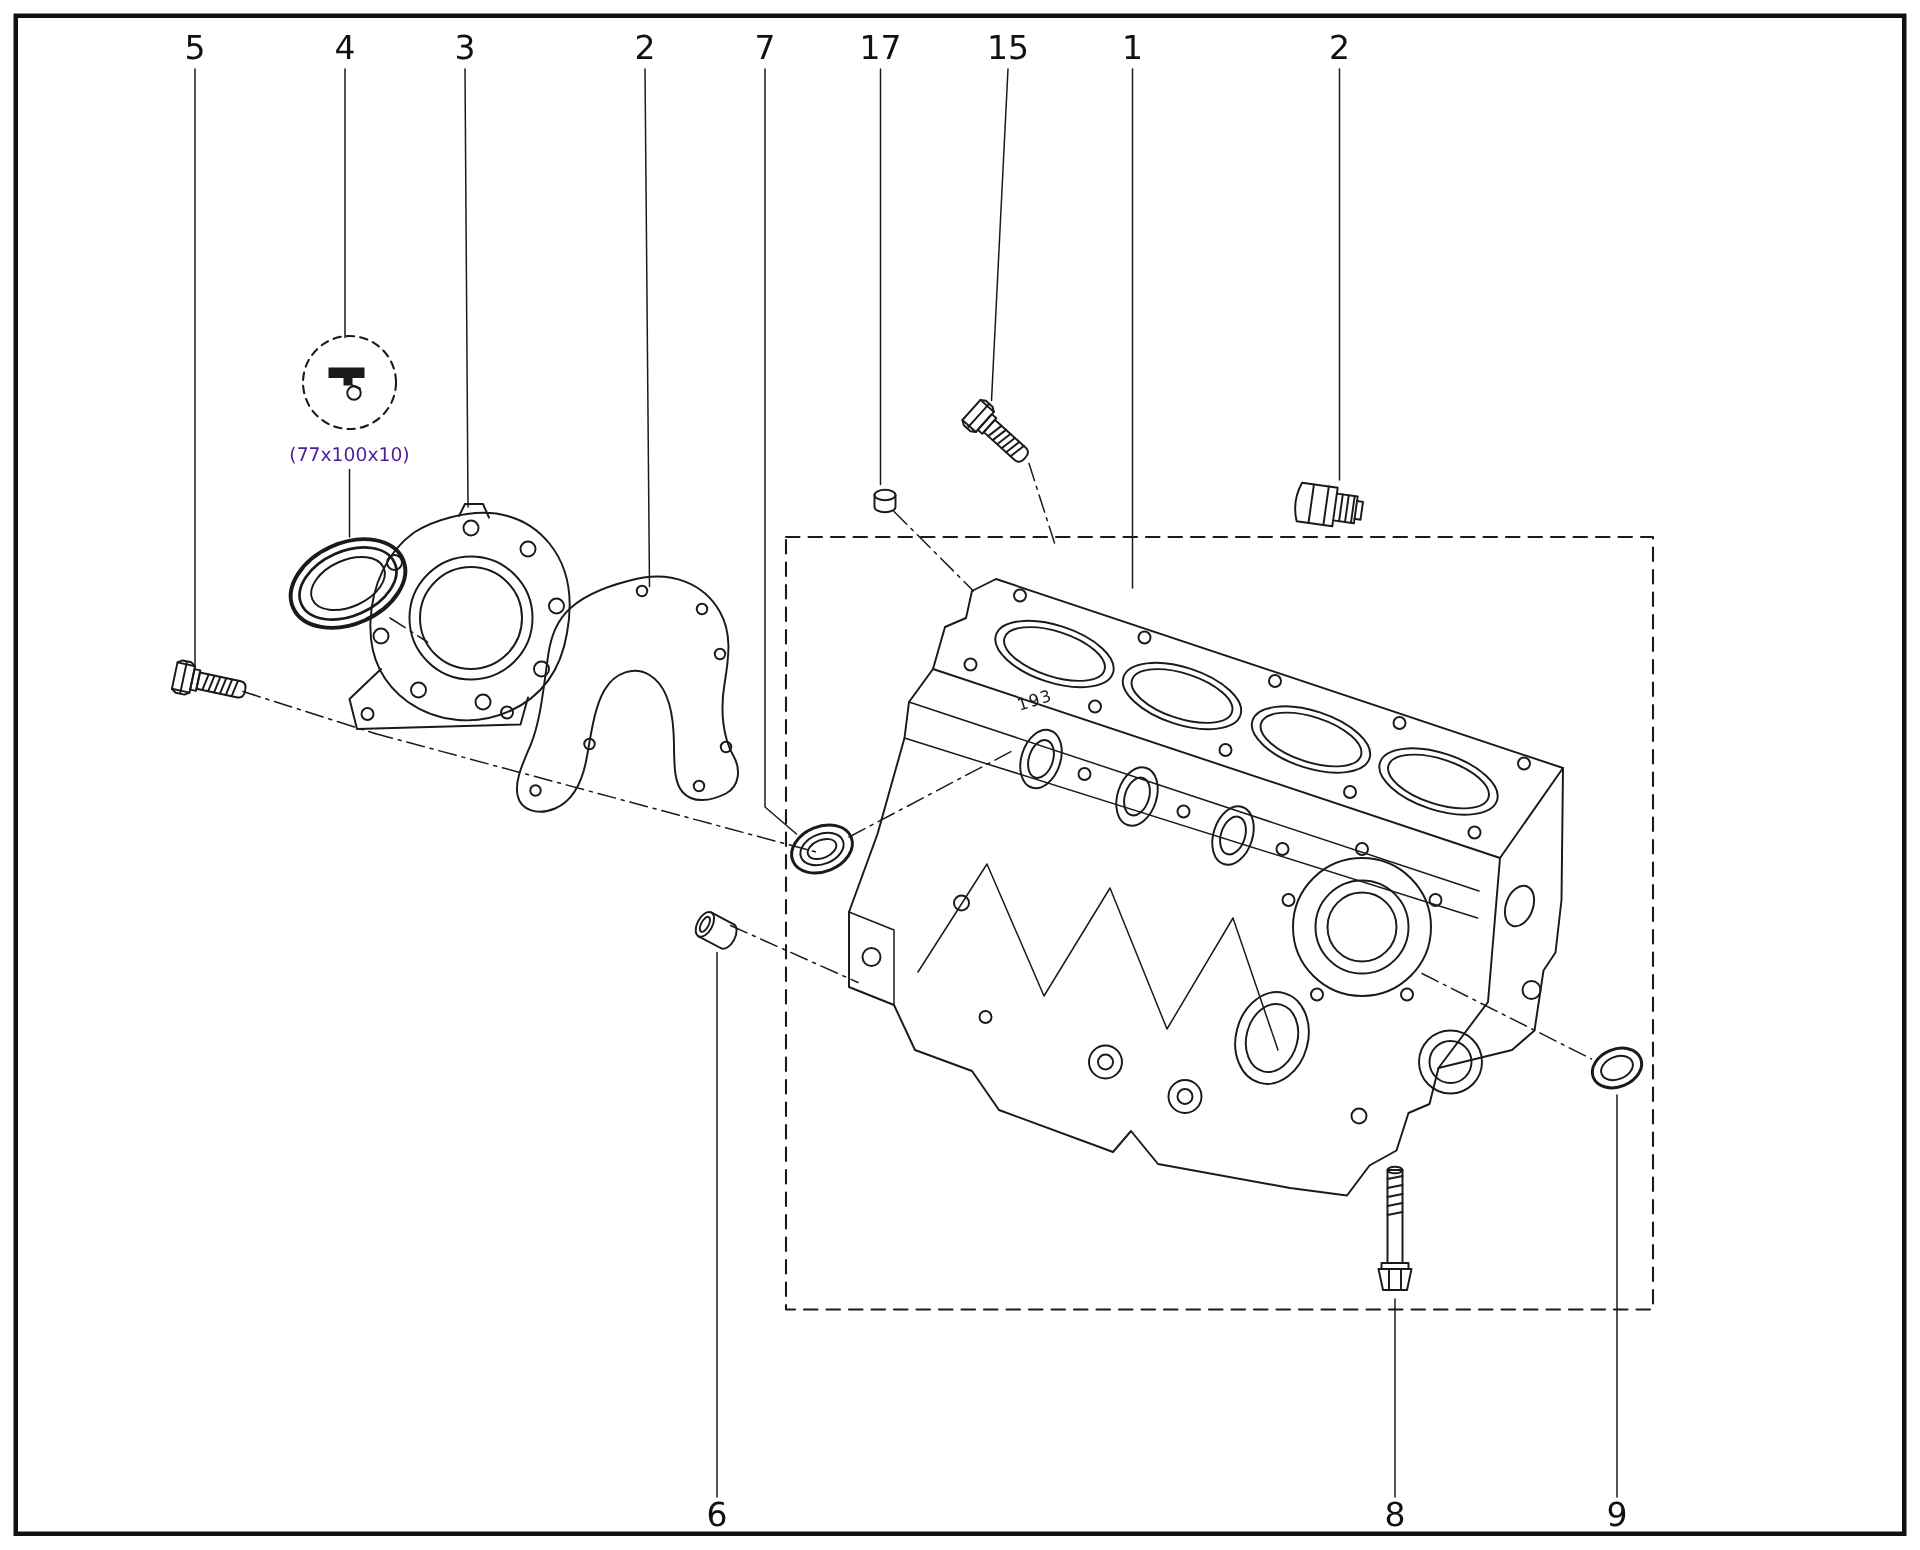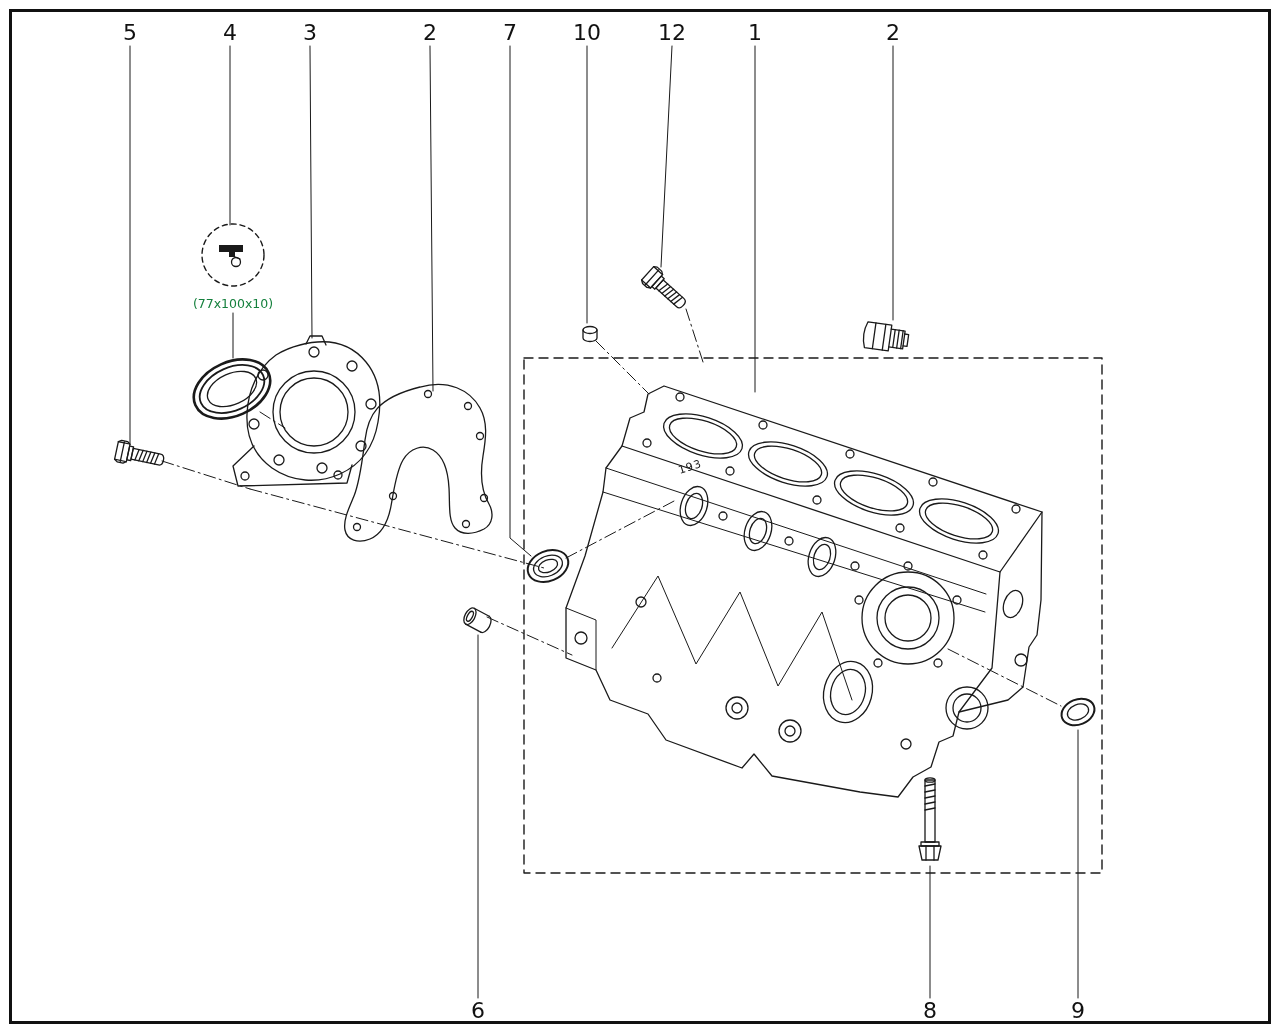--- a/index.html
+++ b/index.html
@@ -12,21 +12,21 @@
     position:absolute;left:9px;top:9px;right:9px;bottom:9px;
     border:3px solid #111;pointer-events:none;
   }
   svg.art{position:absolute;left:0;top:0;}
   .callout{
     position:absolute;transform:translate(-50%,-50%);
     font-size:22px;line-height:1;color:#111;white-space:nowrap;
   }
   .dim-label{
     position:absolute;left:233px;top:303px;transform:translate(-50%,-50%);
-    font-size:12.5px;color:#15803d;white-space:nowrap;
+    font-size:12.5px;color:#4c1d95;white-space:nowrap;
   }
   .block-marking{
     position:absolute;left:690px;top:467px;
     transform:translate(-50%,-50%) rotate(-18deg);
     font-size:11px;color:#1a1a1a;white-space:nowrap;letter-spacing:1px;
   }
 </style>
 </head>
 <body>
 
@@ -259,22 +259,22 @@
       </g>
 
     </g>
   </svg>
 
   <div class="callout" style="left:130px;top:33px">5</div>
   <div class="callout" style="left:230px;top:33px">4</div>
   <div class="callout" style="left:310px;top:33px">3</div>
   <div class="callout" style="left:430px;top:33px">2</div>
   <div class="callout" style="left:510px;top:33px">7</div>
-  <div class="callout" style="left:587px;top:33px">10</div>
-  <div class="callout" style="left:672px;top:33px">12</div>
+  <div class="callout" style="left:587px;top:33px">17</div>
+  <div class="callout" style="left:672px;top:33px">15</div>
   <div class="callout" style="left:755px;top:33px">1</div>
   <div class="callout" style="left:893px;top:33px">2</div>
   <div class="callout" style="left:478px;top:1011px">6</div>
   <div class="callout" style="left:930px;top:1011px">8</div>
   <div class="callout" style="left:1078px;top:1011px">9</div>
 
   <div class="dim-label">(77x100x10)</div>
 
   <div class="block-marking">193</div>
 </div>

